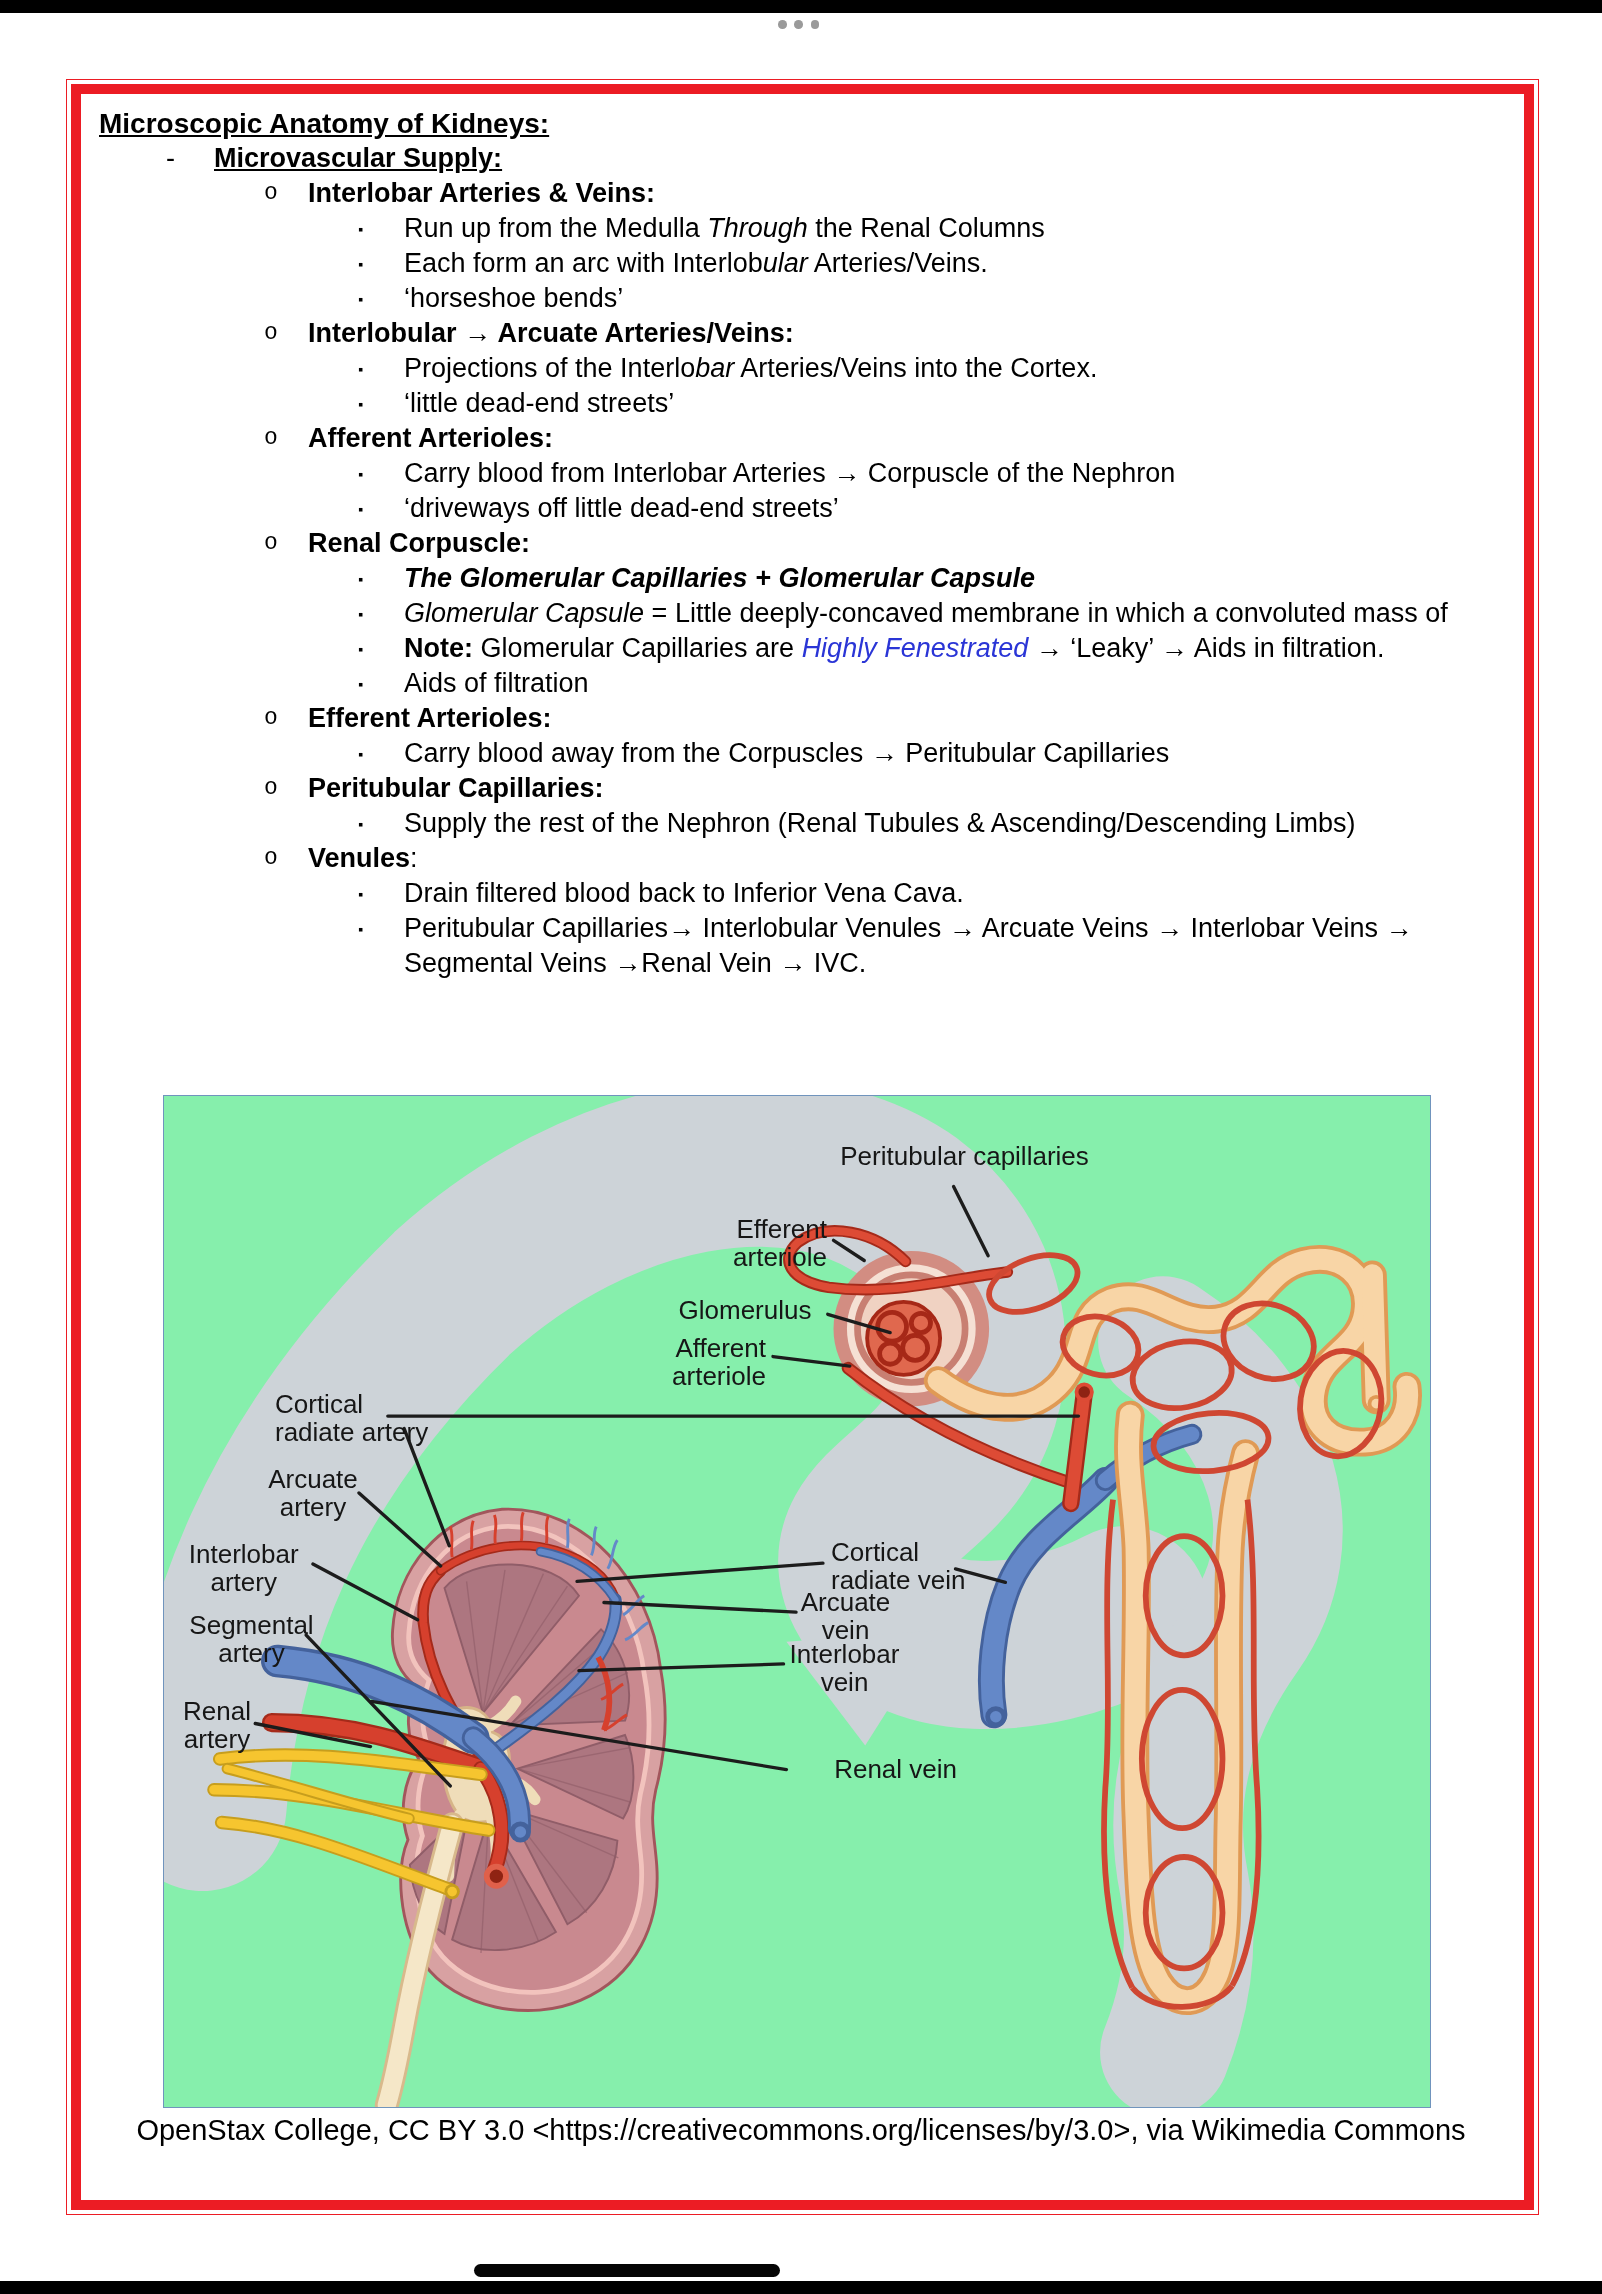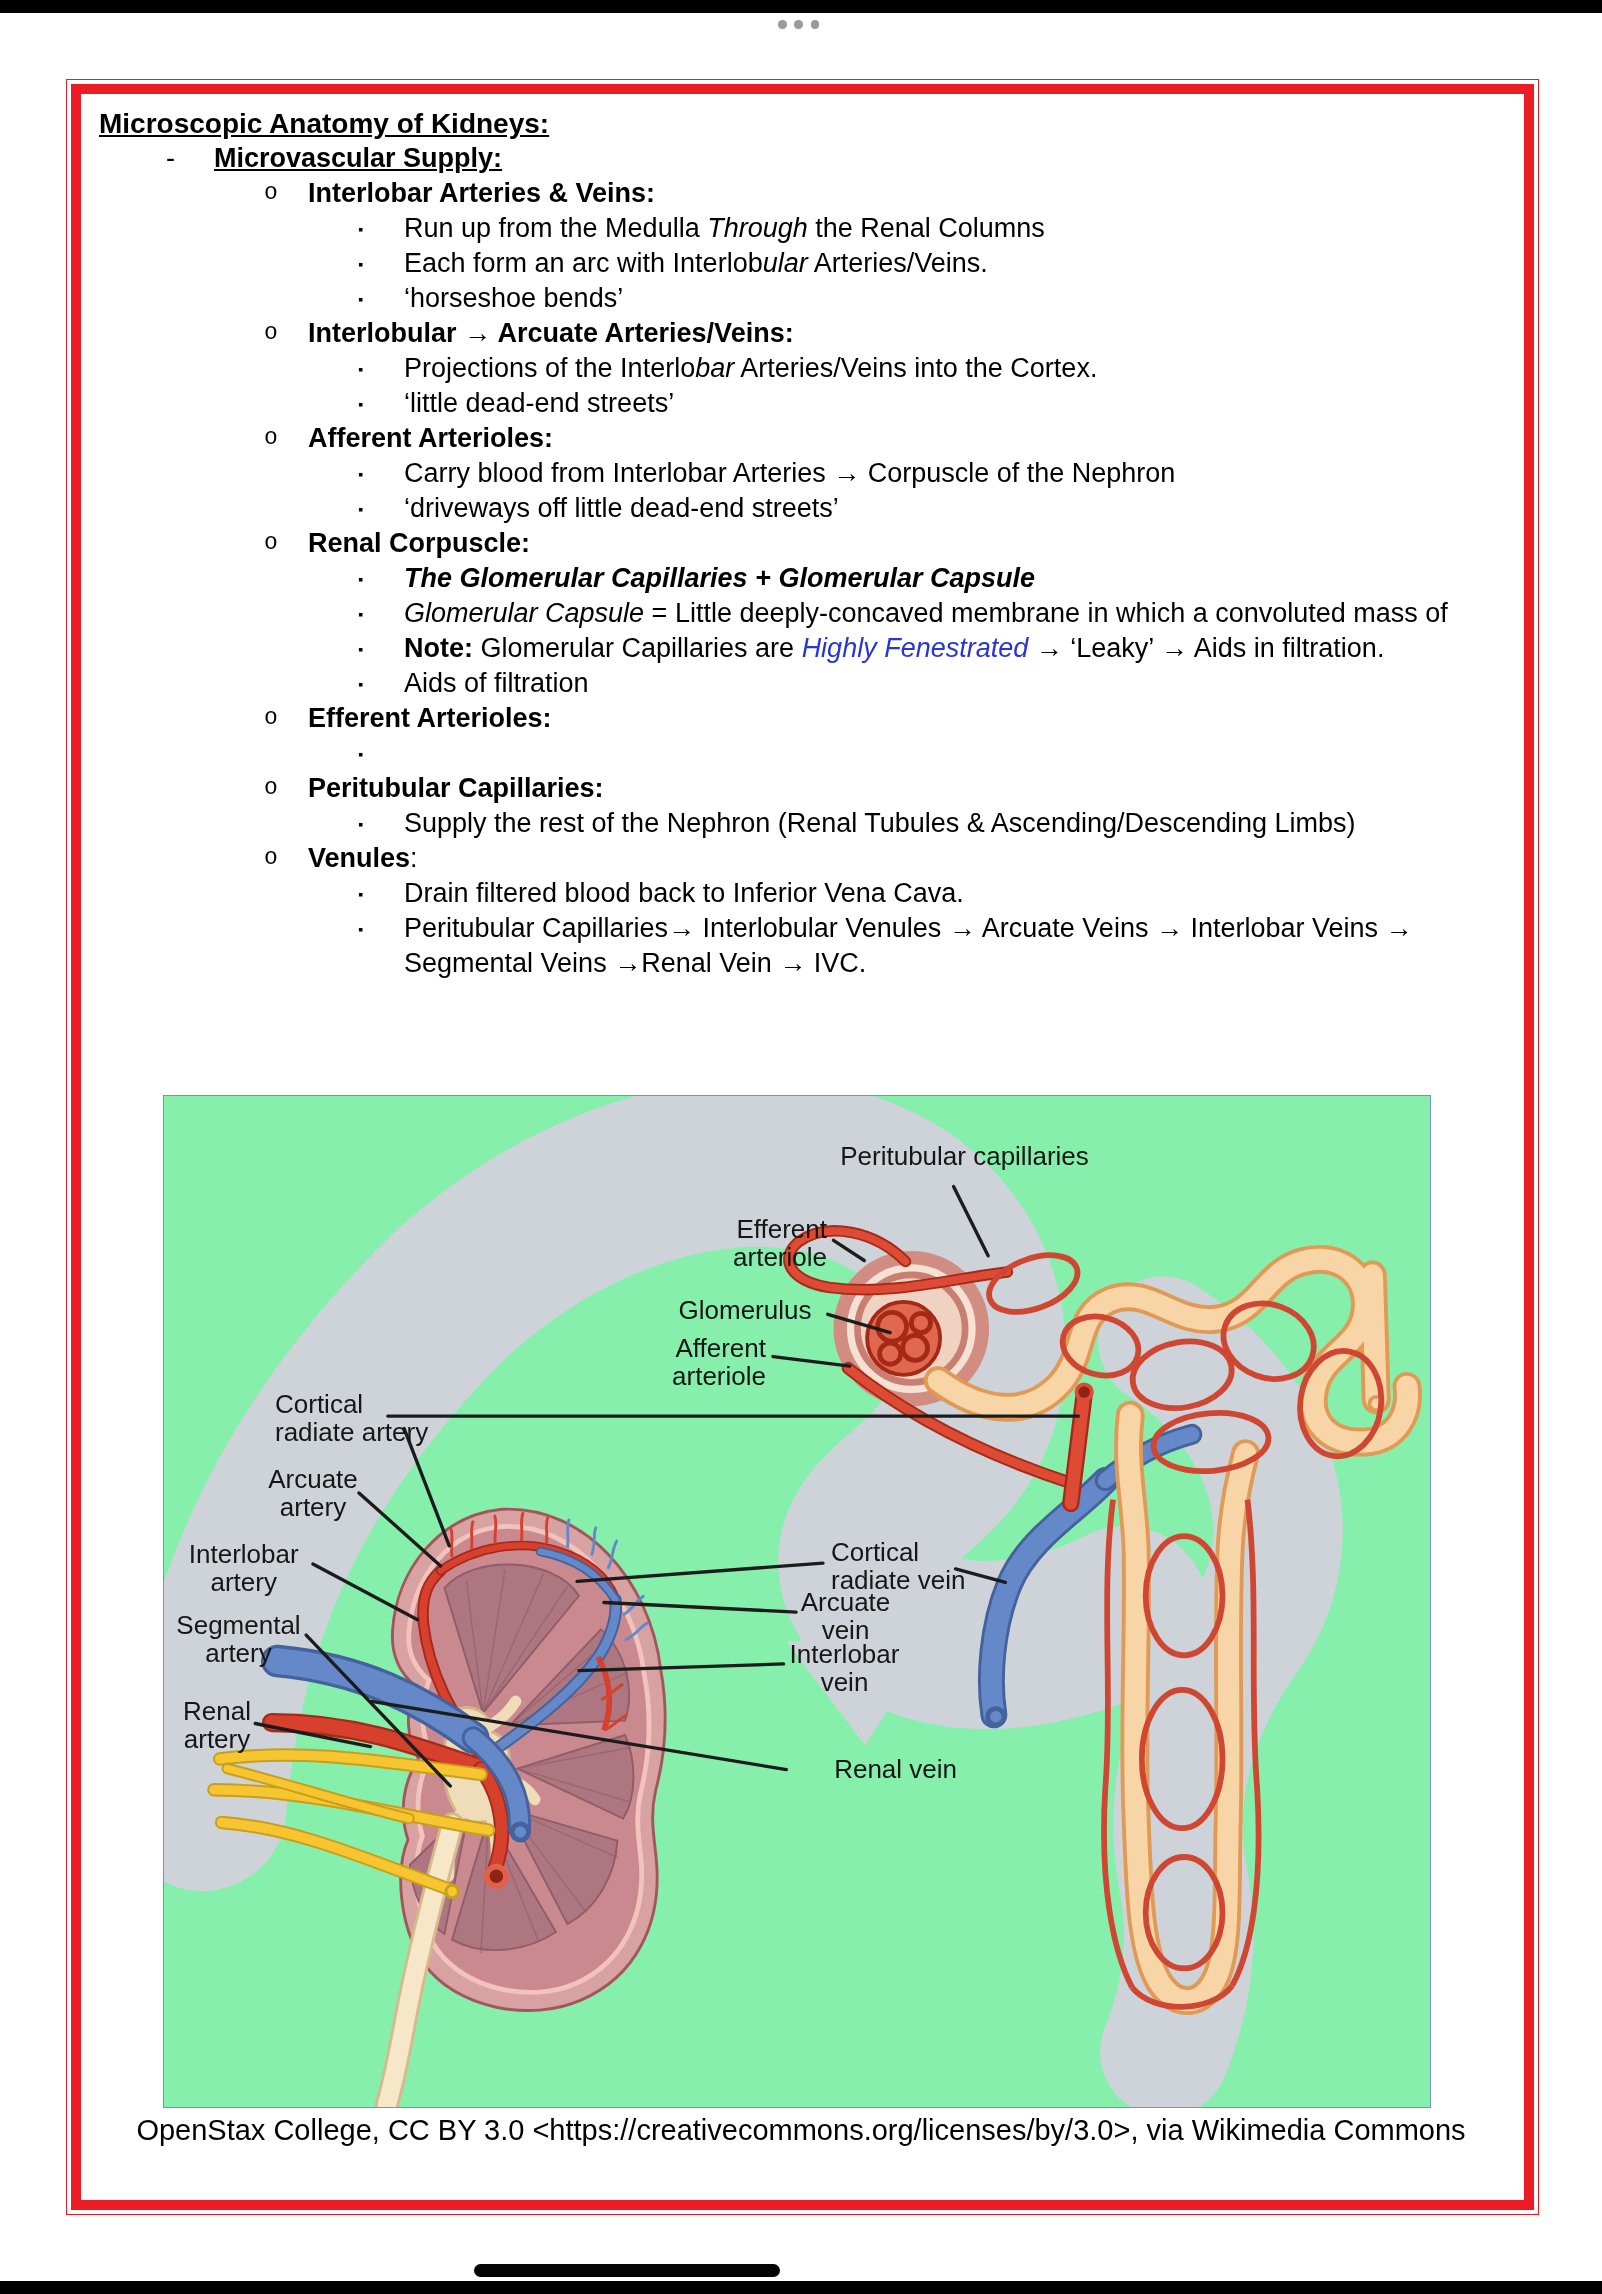--- a/index.html
+++ b/index.html
@@ -38,21 +38,21 @@
   }
   .figure svg{position:absolute;left:0;top:0}
   .fl{position:absolute;font-size:26px;line-height:28px;color:#161616;white-space:pre-line}
   .fl-peritubular{left:661px;top:46px;width:279px;text-align:center}
   .fl-efferent{left:519px;top:119px;width:144px;text-align:right}
   .fl-glomerulus{left:504px;top:200px;width:154px;text-align:center}
   .fl-afferent{left:468px;top:238px;width:134px;text-align:right}
   .fl-cortical-radiate-artery{left:111px;top:294px;width:202px;text-align:left}
   .fl-arcuate-artery{left:77px;top:369px;width:144px;text-align:center}
   .fl-interlobar-artery{left:7.7px;top:444px;width:144px;text-align:center}
-  .fl-segmental-artery{left:0px;top:515px;width:149px;text-align:center}
+  .fl-segmental-artery{left:13px;top:515px;width:149px;text-align:center}
   .fl-renal-artery{left:0px;top:601px;width:106px;text-align:center}
   .fl-cortical-radiate-vein{left:667px;top:442px;width:173px;text-align:left}
   .fl-arcuate-vein{left:619px;top:492px;width:125px;text-align:center}
   .fl-interlobar-vein{left:611px;top:544px;width:139px;text-align:center}
   .fl-renal-vein{left:630px;top:659px;width:163px;text-align:right}
 
   .attribution{position:absolute;left:0;top:2114px;width:1602px;text-align:center;font-size:29px}
 
   .home-bar{position:absolute;left:0;top:2281px;width:1602px;height:13.4px;background:#000}
   .home-pill{position:absolute;left:474px;top:2264px;width:306px;height:13.4px;border-radius:7.7px;background:#050505}
@@ -81,21 +81,21 @@
     <div class="line lv3"><span class="mk mk3">▪</span><span class="seg ">‘little dead-end streets’</span></div>
     <div class="line lv2"><span class="mk mk2">o</span><span class="seg b">Afferent Arterioles:</span></div>
     <div class="line lv3"><span class="mk mk3">▪</span><span class="seg ">Carry blood from Interlobar Arteries → Corpuscle of the Nephron</span></div>
     <div class="line lv3"><span class="mk mk3">▪</span><span class="seg ">‘driveways off little dead-end streets’</span></div>
     <div class="line lv2"><span class="mk mk2">o</span><span class="seg b">Renal Corpuscle:</span></div>
     <div class="line lv3"><span class="mk mk3">▪</span><span class="seg b i">The Glomerular Capillaries + Glomerular Capsule</span></div>
     <div class="line lv3"><span class="mk mk3">▪</span><span class="seg i">Glomerular Capsule</span><span class="seg "> = Little deeply-concaved membrane in which a convoluted mass of</span></div>
     <div class="line lv3"><span class="mk mk3">▪</span><span class="seg b">Note:</span><span class="seg "> Glomerular Capillaries are </span><span class="seg i c">Highly Fenestrated</span><span class="seg "> → ‘Leaky’ → Aids in filtration.</span></div>
     <div class="line lv3"><span class="mk mk3">▪</span><span class="seg ">Aids of filtration</span></div>
     <div class="line lv2"><span class="mk mk2">o</span><span class="seg b">Efferent Arterioles:</span></div>
-    <div class="line lv3"><span class="mk mk3">▪</span></div>
+    <div class="line lv3"><span class="mk mk3">▪</span><span class="seg ">Carry blood away from the Corpuscles → Peritubular Capillaries</span></div>
     <div class="line lv2"><span class="mk mk2">o</span><span class="seg b">Peritubular Capillaries:</span></div>
     <div class="line lv3"><span class="mk mk3">▪</span><span class="seg ">Supply the rest of the Nephron (Renal Tubules &amp; Ascending/Descending Limbs)</span></div>
     <div class="line lv2"><span class="mk mk2">o</span><span class="seg b">Venules</span><span class="seg ">:</span></div>
     <div class="line lv3"><span class="mk mk3">▪</span><span class="seg ">Drain filtered blood back to Inferior Vena Cava.</span></div>
     <div class="line lv3"><span class="mk mk3">▪</span><span class="seg ">Peritubular Capillaries→ Interlobular Venules → Arcuate Veins → Interlobar Veins →</span></div>
     <div class="line lv3"><span class="seg ">Segmental Veins →Renal Vein → IVC.</span></div>
   </div>
 
 <div class="figure">
   <svg width="1266" height="1011" viewBox="0 0 1318 1052">

